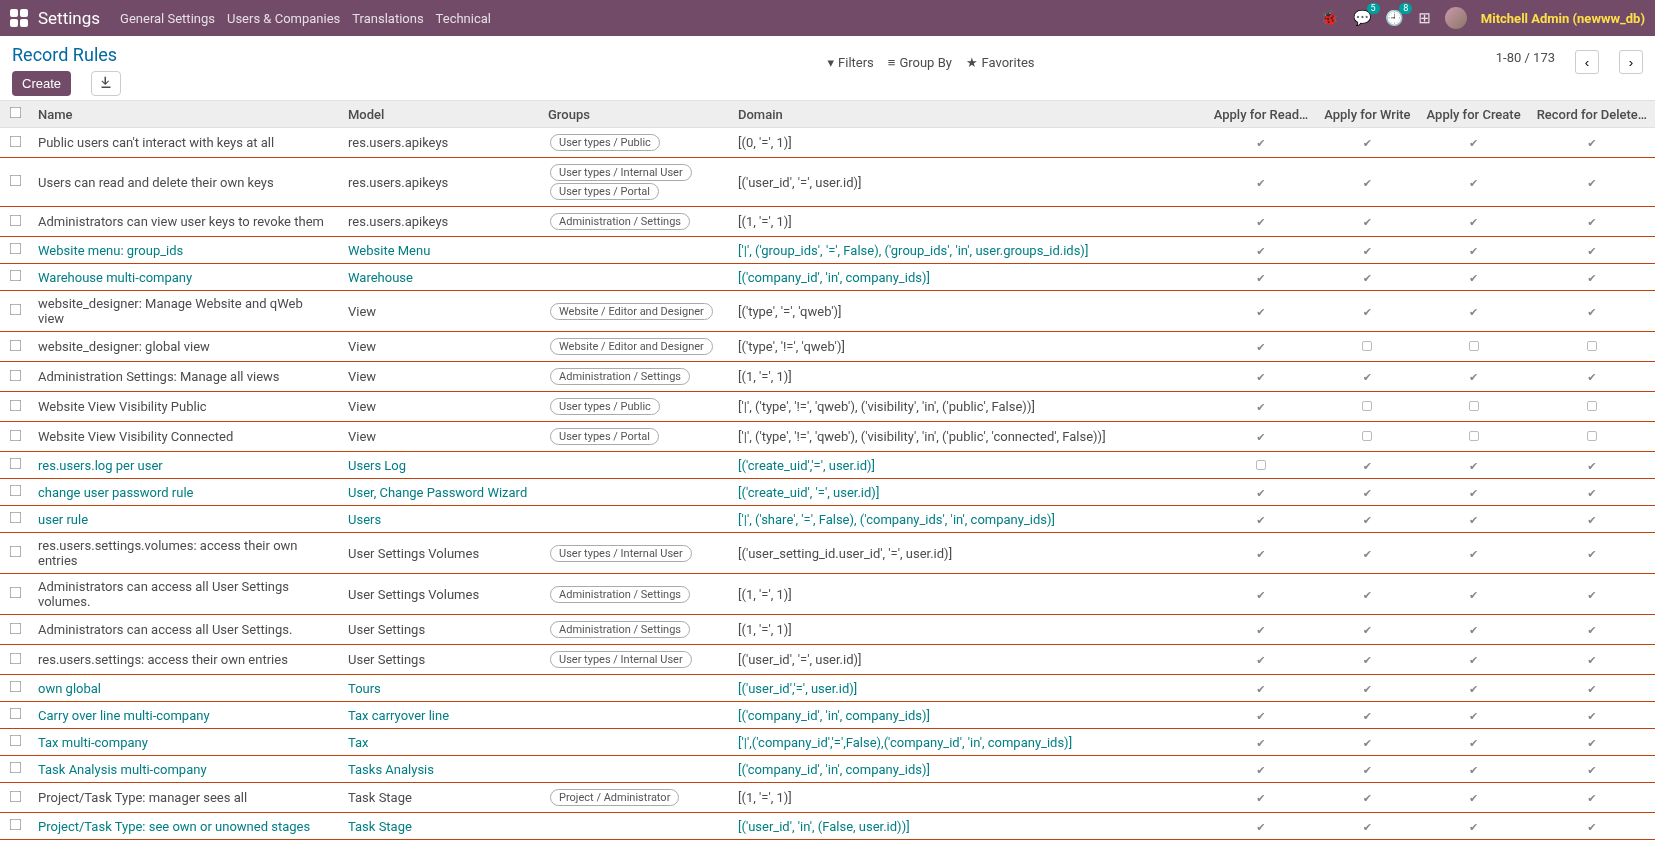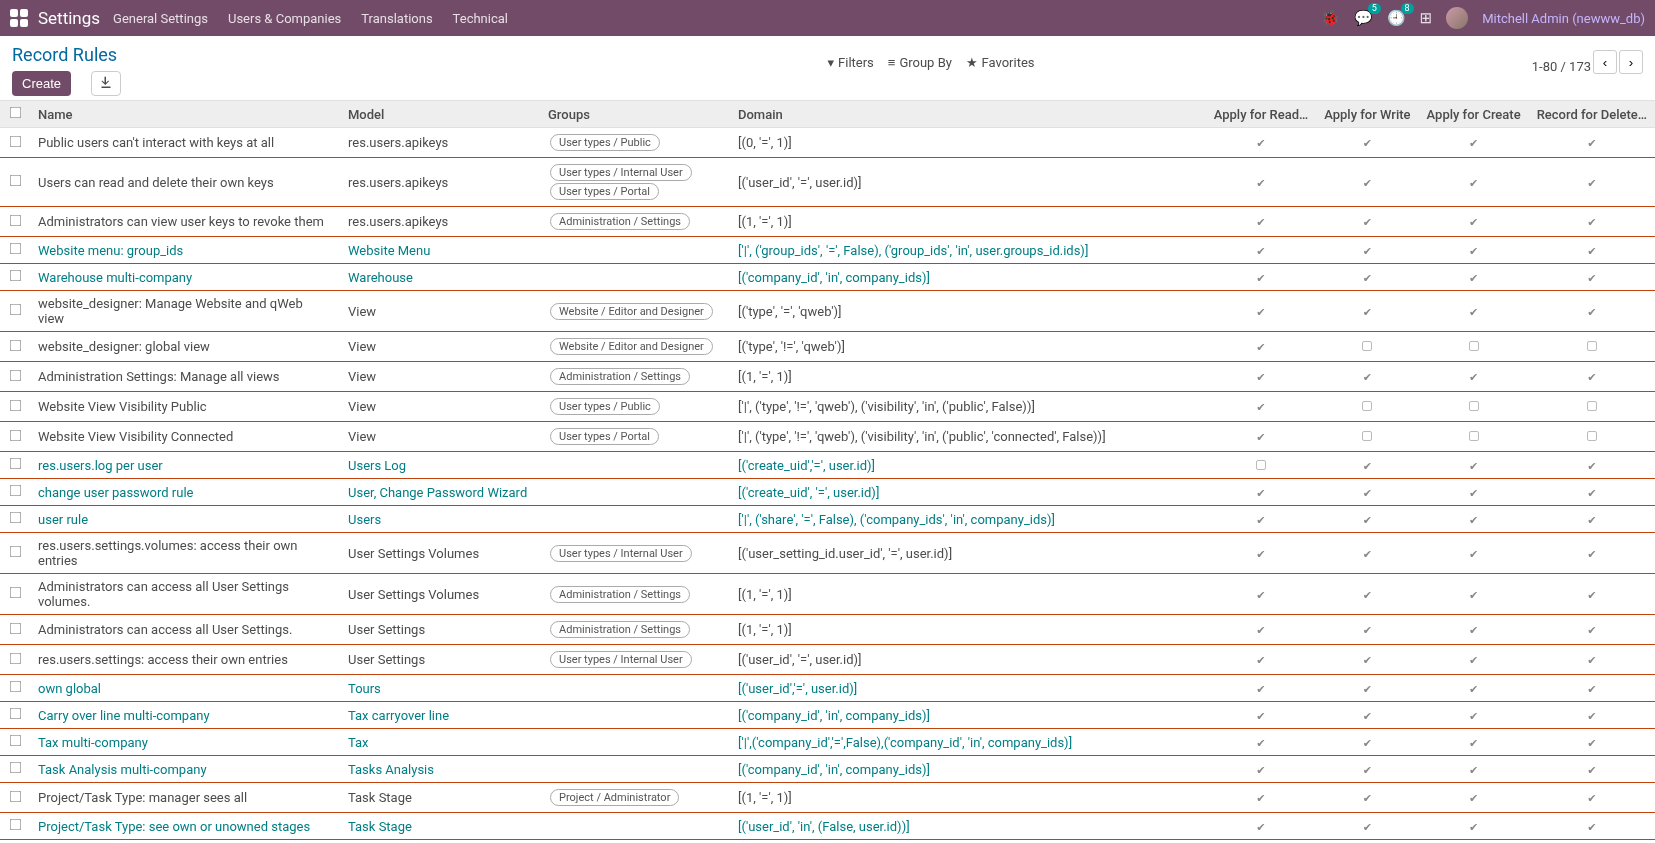--- a/index.html
+++ b/index.html
@@ -1,41 +1,41 @@
 <!DOCTYPE html>
 <html><head>
 <meta charset="utf-8">
 <style>
 * { box-sizing: border-box; margin: 0; padding: 0; }
 body { font-family: -apple-system, BlinkMacSystemFont, "Segoe UI", Roboto, sans-serif; font-size: 13px; color: #4c4c4c; background: #fff; }
 .topbar { background: #714B67; color: #fff; height: 36px; display: flex; align-items: center; padding: 0 10px; }
 .apps-icon { width: 18px; height: 18px; display: grid; grid-template-columns: 1fr 1fr; grid-template-rows: 1fr 1fr; gap: 2px; margin-right: 10px; cursor: pointer; }
 .apps-icon span { background: #fff; border-radius: 2px; }
-.app-title { font-size: 17px; font-weight: 400; margin-right: 13px; }
-.nav-menu { display: flex; gap: 20px; }
+.app-title { font-size: 17px; font-weight: 400; margin-right: 20px; }
+.nav-menu { display: flex; gap: 12px; }
 .nav-menu a { color: #e7dfe5; text-decoration: none; font-size: 13px; cursor: pointer; }
 .topbar-right { margin-left: auto; display: flex; align-items: center; gap: 14px; }
 .tray-icon { position: relative; cursor: pointer; color: #e7dfe5; font-size: 15px; }
 .badge { position: absolute; top: -6px; right: -8px; background: #00a09d; color: #fff; font-size: 9px; border-radius: 8px; padding: 1px 4px; line-height: 1; }
 .avatar { width: 22px; height: 22px; border-radius: 50%; background: linear-gradient(135deg,#c9a,#876); display: inline-block; }
-.user-name { color: #c4b5fd; font-size: 13px; }
+.user-name { color: #fde047; font-size: 13px; font-weight: bold; }
 
 .sub-header { padding: 8px 12px 4px; display: flex; align-items: flex-start; }
 .page-title { font-size: 18px; color: #0369a1; margin-bottom: 6px; }
 .left-tools { flex: 1; }
 .btn-row { display: flex; gap: 20px; }
 .btn-create { background: #714B67; color: #fff; border: none; padding: 5px 10px; border-radius: 4px; font-size: 13px; cursor: pointer; }
 .btn-icon { background: #fff; border: 1px solid #ccc; padding: 4px 8px; border-radius: 4px; cursor: pointer; color: #4c4c4c; }
 .search-area { width: 50%; }
 .search-box { display: flex; border: 1px solid #ccc; border-radius: 4px; background: #fff; }
 .search-box input { flex: 1; border: none; padding: 5px 10px; background: transparent; outline: none; font-size: 13px; }
 .search-btn { border: none; background: transparent; padding: 0 10px; cursor: pointer; color: #6b6b6b; }
 .filter-row { display: flex; align-items: center; gap: 14px; margin-top: 6px; font-size: 13px; color: #4c4c4c; }
 .filter-row .opt { cursor: pointer; display: flex; align-items: center; gap: 4px; }
-.pager { display: flex; align-items: flex-end; gap: 2px; }
+.pager { display: flex; align-items: flex-start; gap: 20px; }
 .pager-btn { border: 1px solid #ccc; background: #fff; width: 24px; height: 24px; border-radius: 3px; cursor: pointer; display: flex; align-items: center; justify-content: center; }
 
 .table { width: 100%; border-collapse: collapse; }
 .thead { background: #eeeeee; border-top: 1px solid #e0e0e0; border-bottom: 1px solid #e0e0e0; }
 .th, .td { padding: 5px 8px; text-align: left; vertical-align: middle; }
 .th { font-weight: 500; color: #4c4c4c; white-space: nowrap; overflow: hidden; text-overflow: ellipsis; }
 .row { border-bottom: 1px solid #c2410c; }
 .cb-col { width: 30px; text-align: center; }
 .name-col { width: 310px; }
 .model-col { width: 200px; }

